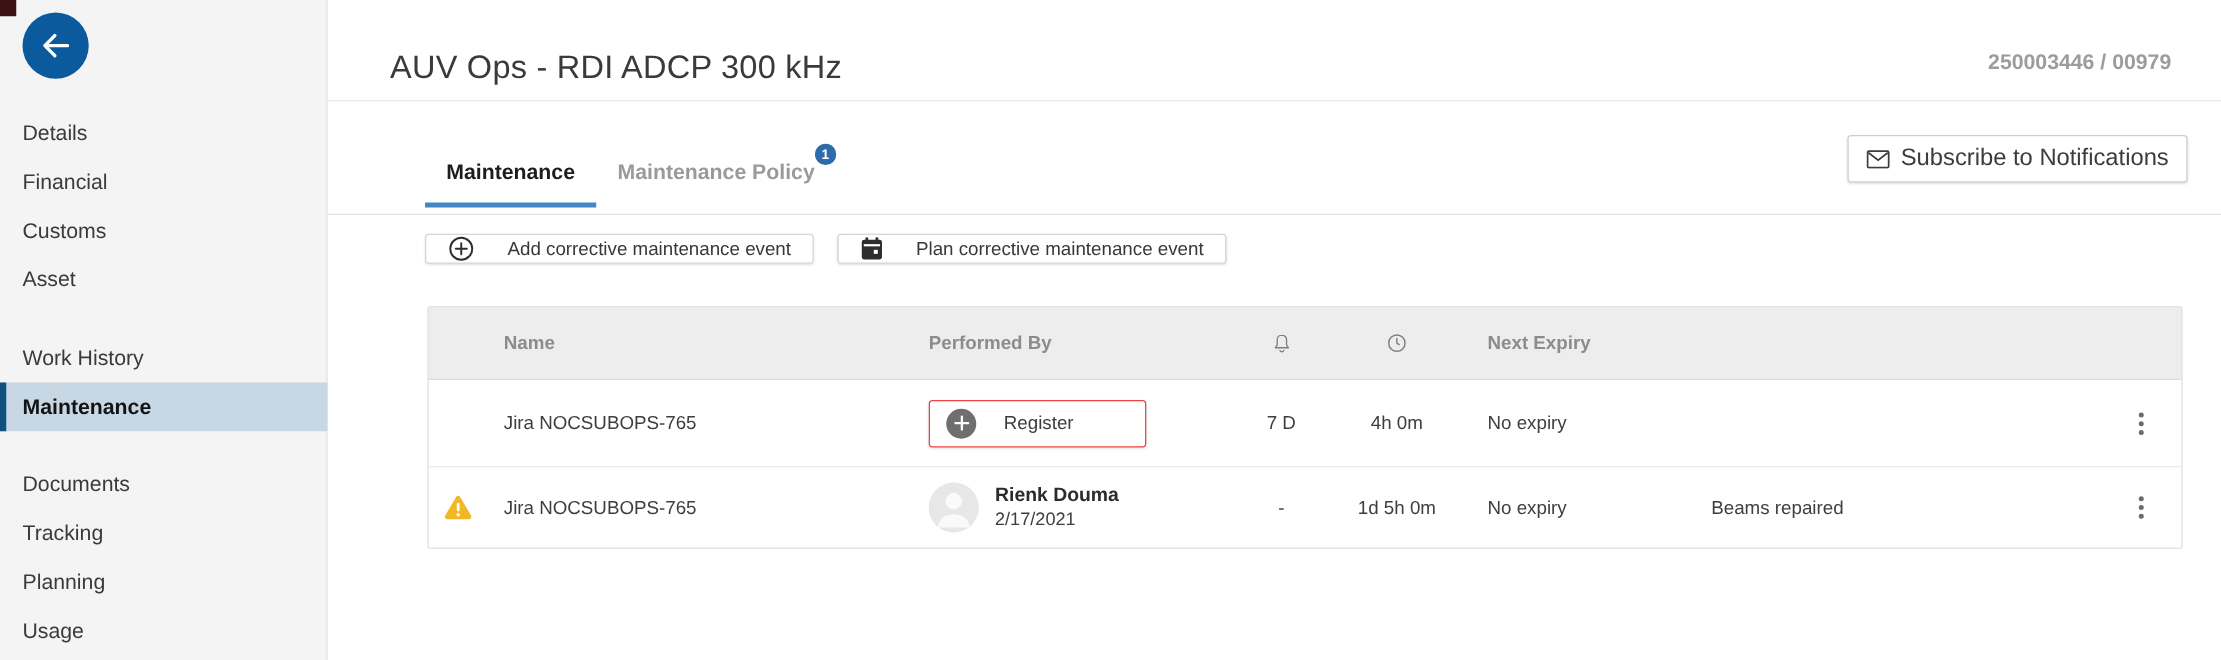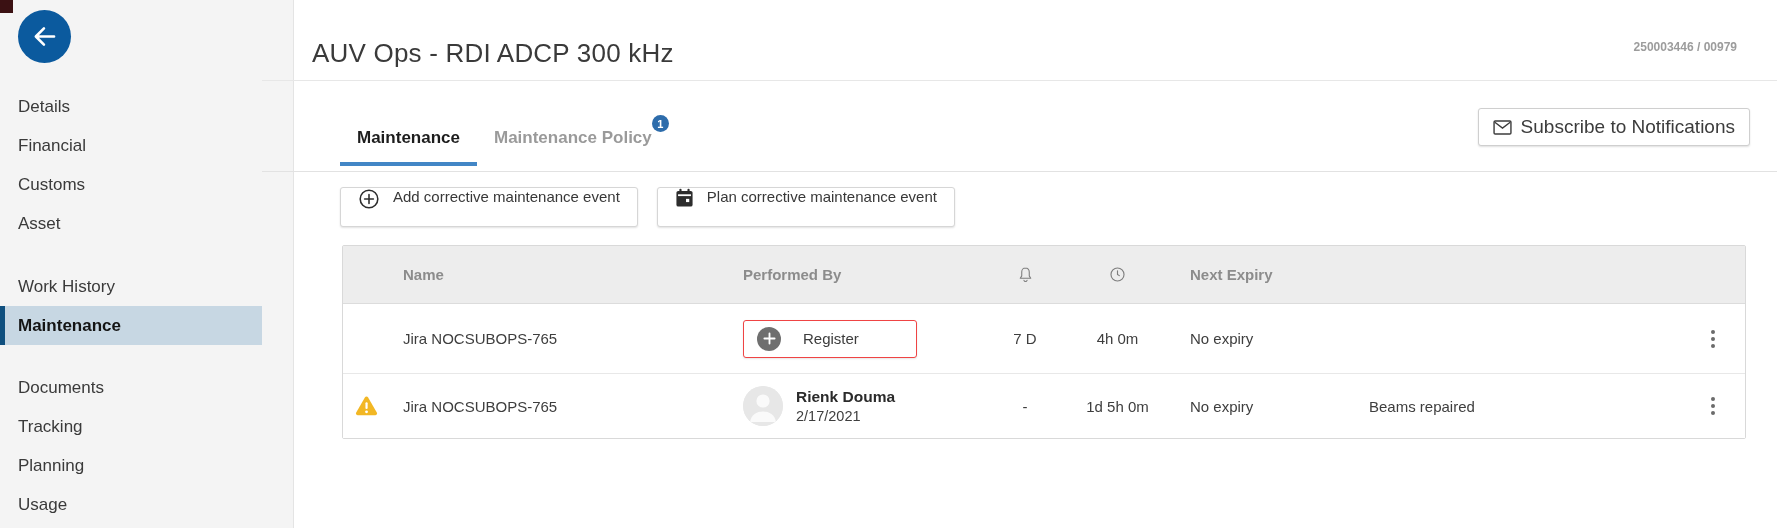--- a/index.html
+++ b/index.html
@@ -1,45 +1,45 @@
 <!DOCTYPE html>
 <html><head>
 <meta charset="utf-8">
 <style>
   * { margin:0; padding:0; box-sizing:border-box; }
   html,body { width:1777px; height:528px; overflow:hidden; }
   body { font-family:"Liberation Sans", sans-serif; background:#ffffff; position:relative; color:#3c3c3c; }
 
   
-  .sidebar { position:absolute; left:0; top:0; width:294px; height:528px; background:#f4f4f4; border-right:1px solid #e4e4e4; }
+  .sidebar { position:absolute; left:0; top:0; width:262px; height:528px; background:#f4f4f4; border-right:1px solid #e4e4e4; }
   .corner-artifact { position:absolute; left:0; top:0; width:13px; height:13px; background:#3b1113; }
   .back-btn { position:absolute; left:18px; top:10px; width:53px; height:53px; border-radius:50%; background:#0b5a9e; border:none; display:flex; align-items:center; justify-content:center; cursor:pointer; }
   .nav-group { position:absolute; left:0; width:262px; }
   .g1 { top:87px; } .g2 { top:267px; } .g3 { top:368px; }
   .nav-item { height:39px; display:flex; align-items:center; padding-left:18px; font-size:17px; color:#3a3a3a; cursor:pointer; }
   .nav-item.selected { background:#c7d7e3; border-left:5px solid #10507f; padding-left:13px; font-weight:700; color:#141414; }
 
   
   .page-title { position:absolute; left:312px; top:38px; font-size:26px; font-weight:400; color:#3a3a3a; letter-spacing:.2px; }
-  .asset-ref { position:absolute; right:40px; top:40px; font-size:12px; font-weight:700; color:#9c9c9c; }
+  .asset-ref { position:absolute; right:40px; top:40px; font-size:17px; font-weight:700; color:#9c9c9c; }
   .hdr-divider { position:absolute; left:262px; top:80px; width:1515px; height:1px; background:#e7e7e7; }
 
   
   .tabbar { position:absolute; left:340px; top:105px; height:61px; display:flex; }
   .tab { position:relative; padding:0 17px; display:flex; align-items:flex-end; padding-bottom:18px; font-size:17px; font-weight:700; color:#9a9a9a; cursor:pointer; }
   .tab.active { color:#1d1d1d; }
   .tab.active::after { content:""; position:absolute; left:0; right:0; bottom:0; height:4px; background:#4286c6; }
   .tab .badge { position:absolute; top:10px; right:0; min-width:17px; height:17px; border-radius:50%; background:#2d6cab; color:#fff; font-size:11px; font-weight:700; display:flex; align-items:center; justify-content:center; }
   .tab-divider { position:absolute; left:262px; top:171px; width:1515px; height:1px; background:#e2e2e2; }
 
   .subscribe-btn { position:absolute; right:27px; top:108px; height:38px; padding:0 14px; background:#fff; border:1px solid #cfcfcf; border-radius:3px; display:flex; align-items:center; gap:9px; font-size:19px; color:#3c3c3c; font-family:inherit; cursor:pointer; box-shadow:0 1px 2px rgba(0,0,0,.13); }
 
   
   .toolbar { position:absolute; left:340px; top:187px; display:flex; gap:19px; }
-  .tool-btn { height:40px; padding:0 17px; background:#fff; border:1px solid #d6d6d6; border-radius:3px; display:flex; align-items:flex-start; gap:13px; font-size:15px; color:#383838; font-family:inherit; cursor:pointer; box-shadow:0 1px 2px rgba(0,0,0,.12); }
+  .tool-btn { height:24px; padding:0 17px; background:#fff; border:1px solid #d6d6d6; border-radius:3px; display:flex; align-items:center; gap:26px; font-size:15px; color:#383838; font-family:inherit; cursor:pointer; box-shadow:0 1px 2px rgba(0,0,0,.12); }
 
   
   .mtable { position:absolute; left:342px; top:245px; width:1404px; border:1px solid #d9d9d9; border-radius:2px; background:#fff; }
   .tgrid { display:grid; grid-template-columns:388px 244px 100px 85px 170px 350px 1fr; align-items:center; }
   .thead { height:58px; background:#ededed; color:#8c8c8c; font-weight:700; font-size:15px; border-bottom:1px solid #dcdcdc; }
   .trow  { background:#fff; font-size:15px; color:#3e3e3e; }
   .trow.r1 { height:70px; border-bottom:1px solid #e8e8e8; }
   .trow.r2 { height:64px; }
   .c-name { padding-left:60px; position:relative; }
   .c-perf { padding-left:12px; display:flex; align-items:center; }

